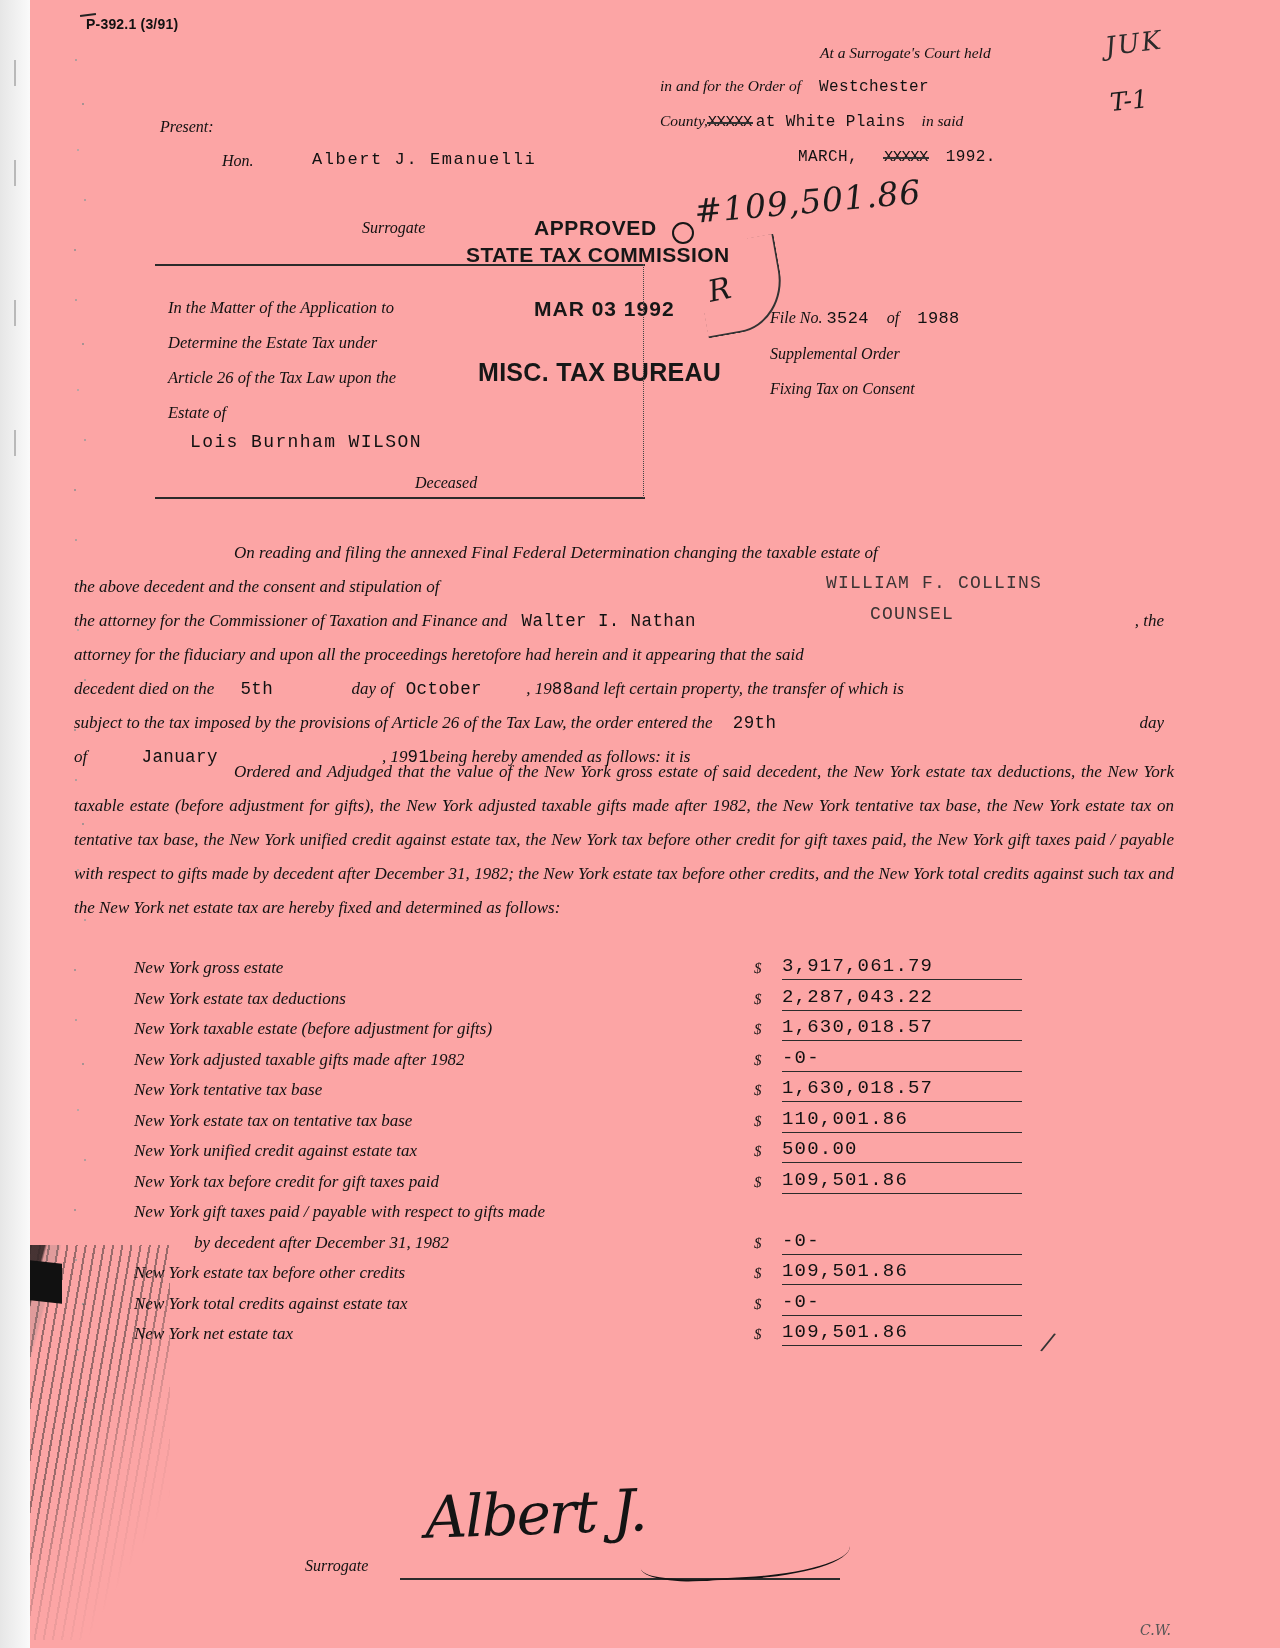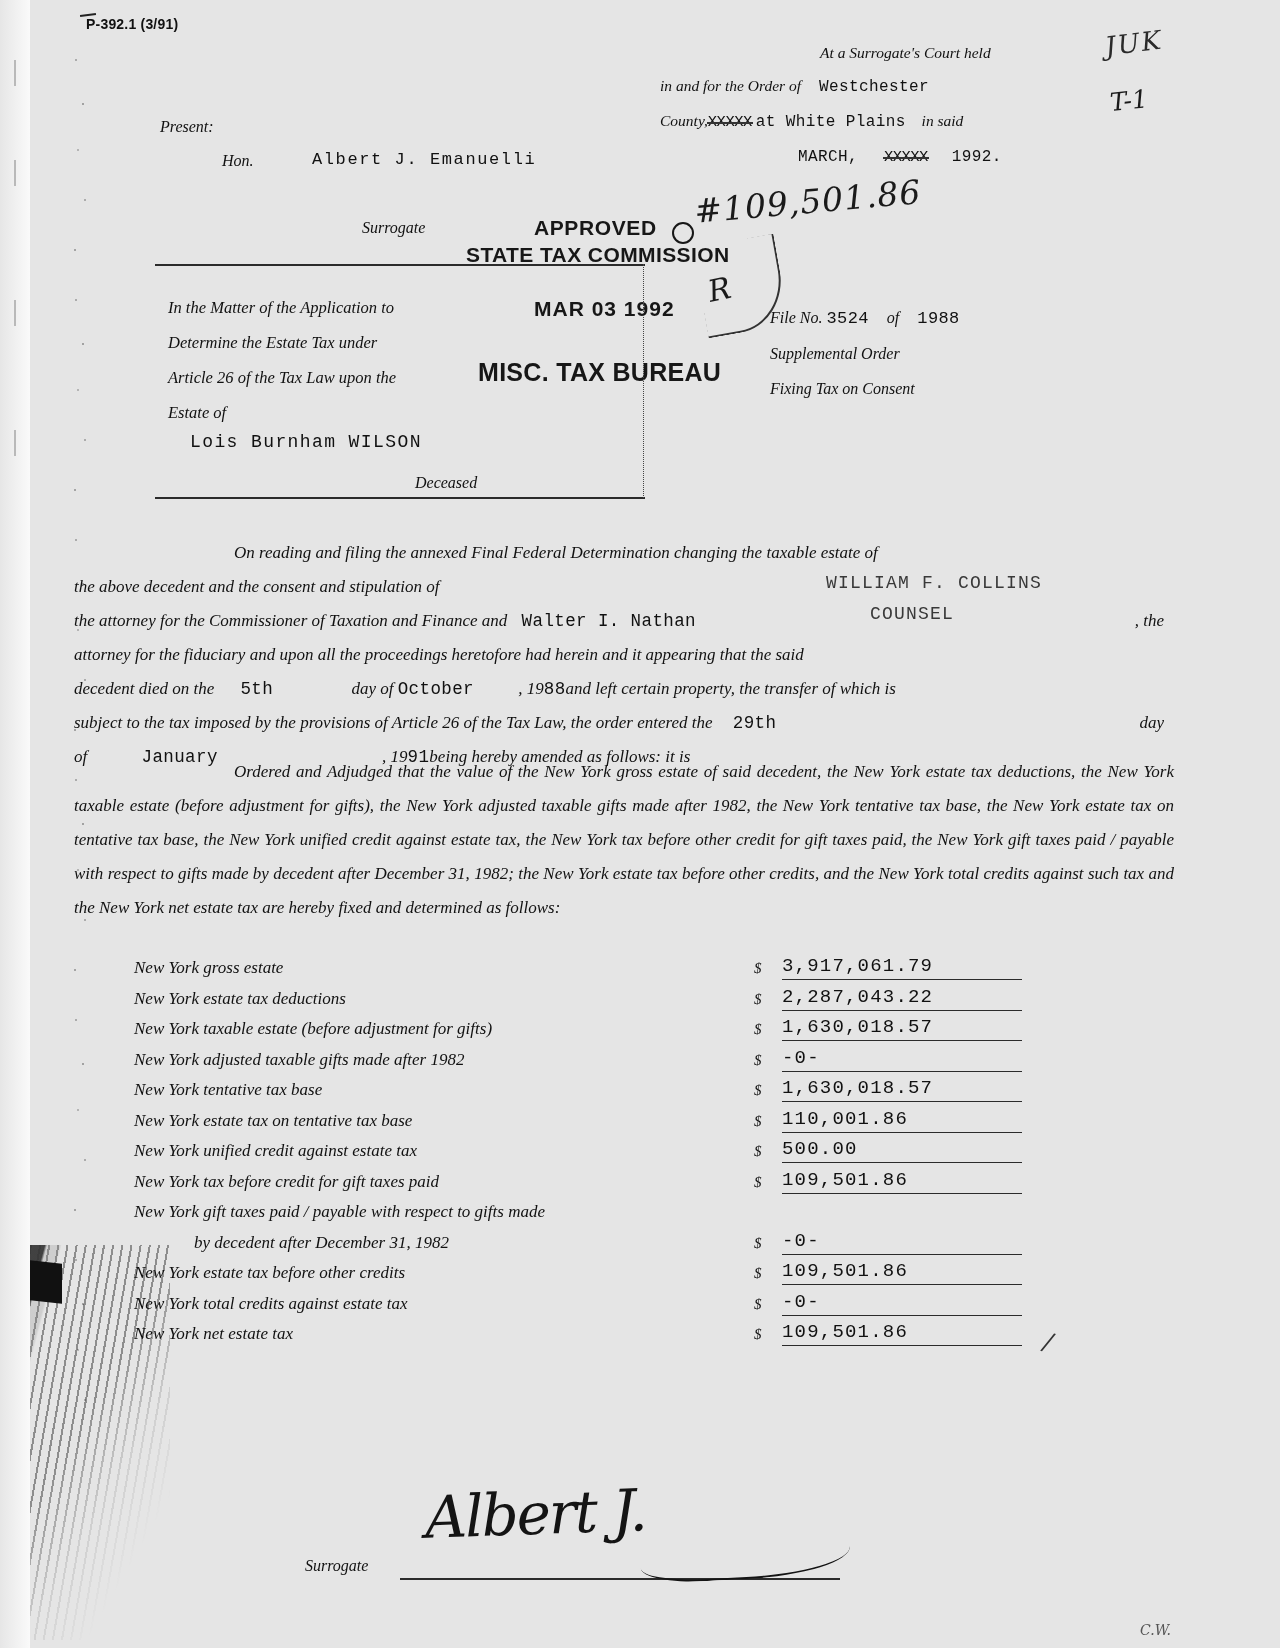--- a/index.html
+++ b/index.html
@@ -11,21 +11,21 @@
     width: 1280px;
     height: 1648px;
     position: relative;
     font-family: "Liberation Serif", serif;
     color: #111;
     overflow: hidden;
   }
   .page {
     position: absolute;
     inset: 0;
-    background: #e5e5e5;
+    background: #fca5a5;
   }
   
   .edge-left {
     position: absolute;
     left: 0; top: 0; bottom: 0;
     width: 30px;
     background: linear-gradient(to right, #e6e6e6, #fafafa);
   }
   .tick {
     position: absolute;
@@ -387,21 +387,21 @@
       <span class="typed" style="margin-left:14px">Westchester</span>
     </div>
     <div class="court-line">
       <span>County,</span><span class="xx struck">XXXXX</span>
       <span class="typed">at White Plains</span>
       <span style="margin-left:12px">in said</span>
     </div>
     <div class="court-line" style="margin-left:138px">
       <span class="typed">MARCH,</span>
       <span class="xx struck" style="margin-left:22px">XXXXX</span>
-      <span class="typed" style="margin-left:20px">1992.</span>
+      <span class="typed" style="margin-left:14px">1992.</span>
     </div>
   </div>
 
   <div class="present-label">Present:</div>
   <div class="hon-label">Hon.</div>
   <div class="judge-name">Albert J. Emanuelli</div>
   <div class="surrogate-label">Surrogate</div>
 
   <div class="stamp stamp-approved">APPROVED</div>
   <div class="stamp-circle"></div>
@@ -447,21 +447,21 @@
     <p>
       <span>the attorney for the Commissioner of Taxation and Finance and</span>
       <span class="typed" style="margin-left:10px">Walter I. Nathan</span>
       <span style="float:right">, the</span>
     </p>
     <p><span>attorney for the fiduciary and upon all the proceedings heretofore had herein and it appearing that the said</span></p>
     <p>
       <span>decedent died on the</span>
       <span class="typed" style="margin-left:22px">5th</span>
       <span style="margin-left:74px">day of</span>
-      <span class="typed" style="">October</span>
+      <span class="typed" style="margin-left:8px">October</span>
       <span style="margin-left:40px">, 19</span><span class="typed">88</span><span>and left certain property, the transfer of which is</span>
     </p>
     <p>
       <span>subject to the tax imposed by the provisions of Article 26 of the Tax Law, the order entered the</span>
       <span class="typed" style="margin-left:16px">29th</span>
       <span style="float:right">day</span>
     </p>
     <p>
       <span>of</span>
       <span class="typed" style="margin-left:50px">January</span>

